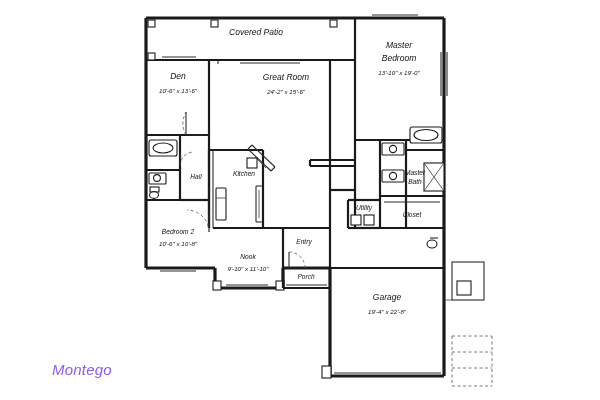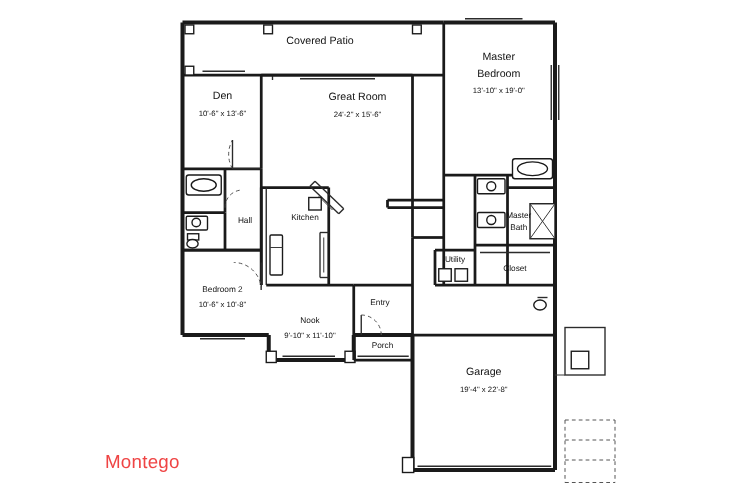--- a/index.html
+++ b/index.html
@@ -14,20 +14,21 @@
     font-family: "Liberation Sans", sans-serif;
     color: #000000;
     position: relative;
   }
   #plan-wrap {
     position: absolute;
     left: 0;
     top: 0;
     width: 480px;
     height: 400px;
+    font-style: italic;
   }
   svg#floorplan {
     display: block;
     width: 600px;
     height: 400px;
   }
   .wall-thick {
     stroke: #1a1a1a;
     stroke-width: 3.2;
     fill: none;
@@ -78,23 +79,22 @@
     fill: #111111;
     text-anchor: middle;
     dominant-baseline: middle;
   }
   .plan-title {
     position: absolute;
     left: 52px;
     bottom: 22px;
     font-family: "Liberation Sans", sans-serif;
     font-size: 15px;
-    color: #ef4444;
+    color: #8b5cf6;
     letter-spacing: 0.2px;
-    margin-left: 32px;
   }
 </style>
 </head>
 <body>
 
 <div id="plan-wrap">
 
   <svg id="floorplan" viewBox="0 0 600 400">
 
     <g>

